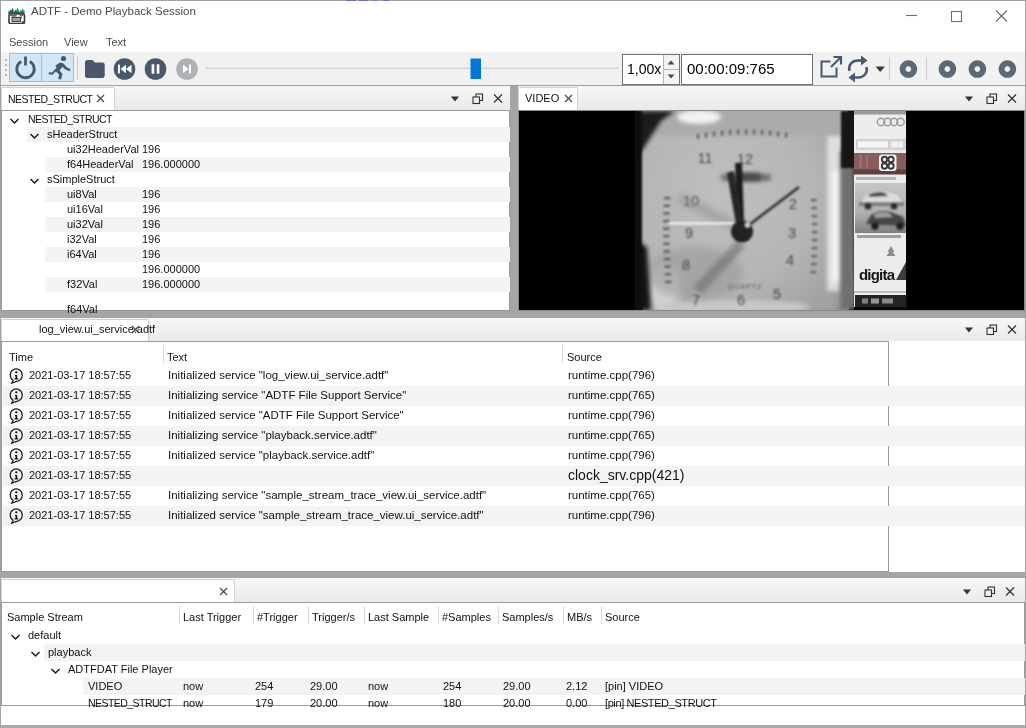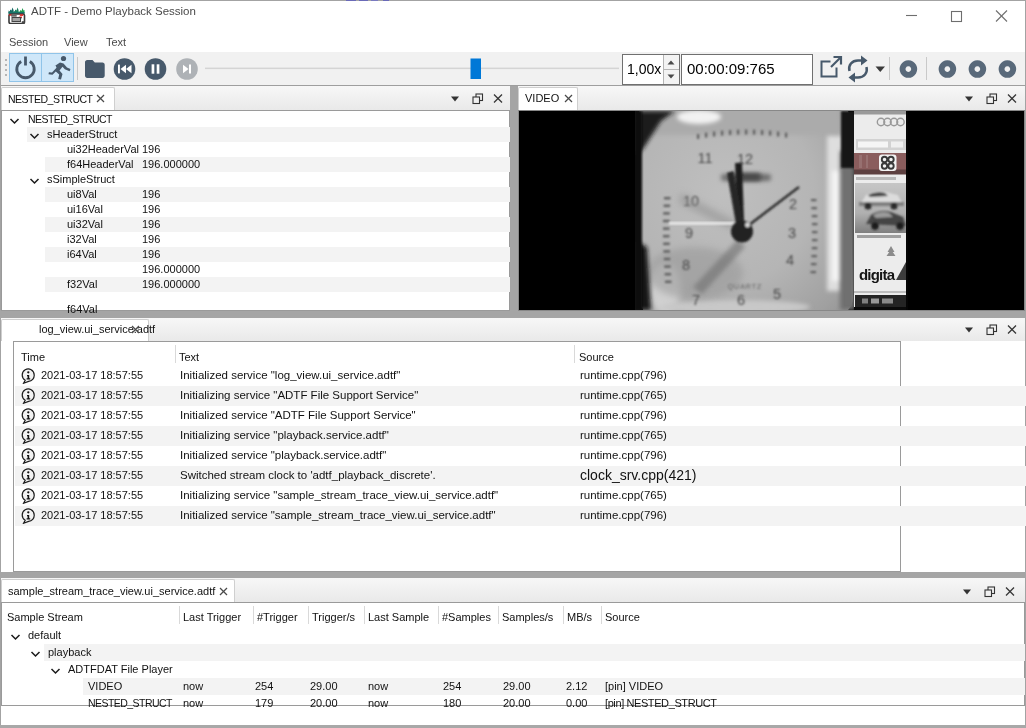--- a/index.html
+++ b/index.html
@@ -393,21 +393,21 @@
     <path d="M2 3.5 L10 3.5 L6 8.5 Z" fill="#333"></path>
     <g fill="none" stroke="#333" stroke-width="1.1">
       <rect x="27" y="1" width="6.5" height="6.5"></rect>
       <rect x="24" y="4" width="6.5" height="6.5" fill="#f0f0f0"></rect>
     </g>
     <g stroke="#333" stroke-width="1.3">
         <line x1="45" y1="1.5" x2="53" y2="9.5"></line>
         <line x1="53" y1="1.5" x2="45" y2="9.5"></line>
       </g>
   </svg>
-  <div class="content" style="left:13px;top:341px;width:888px;height:231px;" id="logc">
+  <div class="content" style="left:1px;top:341px;width:888px;height:231px;" id="logc">
     <div class="txt" style="left:7px;top:8px;">Time</div>
     <div class="txt" style="left:165px;top:8px;">Text</div>
     <div class="txt" style="left:565px;top:8px;">Source</div>
     <div class="colsep" style="left:161px;top:3px;height:18px;"></div>
     <div class="colsep" style="left:560px;top:3px;height:18px;"></div>
     <div class="altrow" style="left:1px;top:44px;width:1022px;height:20px;"></div>
     <div class="altrow" style="left:1px;top:84px;width:1022px;height:20px;"></div>
     <div class="altrow" style="left:1px;top:124px;width:1022px;height:20px;"></div>
     <div class="altrow" style="left:1px;top:164px;width:1022px;height:20px;"></div>
     <svg class="abs" style="left:7px;top:26px;" width="15" height="16" viewBox="0 0 15 16">
@@ -449,42 +449,40 @@
     </svg>
     <div class="txt" style="left:27px;top:106px;">2021-03-17 18:57:55</div>
     <div class="txt" style="left:166px;top:106px;font-size:11.5px;">Initialized service "playback.service.adtf"</div>
     <div class="txt" style="left:566px;top:106px;font-size:11.5px;">runtime.cpp(796)</div>
     <svg class="abs" style="left:7px;top:126px;" width="15" height="16" viewBox="0 0 15 16">
       <path d="M13.2 7 A 6 6 0 1 0 4.2 12.2 L2.6 15.2 L7.6 13.4 A 6 6 0 0 0 13.2 7 Z" fill="#f2f2f2" stroke="#1a1a1a" stroke-width="1.2"></path>
       <circle cx="7.3" cy="4.3" r="1.15" fill="#111"></circle>
       <path d="M6 7 L8.2 7 L8.2 10.2 L9.2 10.2 L9.2 11.4 L5.6 11.4 L5.6 10.2 L6.6 10.2 L6.6 8.2 L6 8.2 Z" fill="#111"></path>
     </svg>
     <div class="txt" style="left:27px;top:126px;">2021-03-17 18:57:55</div>
-    <div class="txt" style="left:166px;top:126px;font-size:11.5px;">Switched stream clock to 'adtf_playback_discrete'.</div>
     <div class="txt" style="left:566px;top:126px;font-size:14px;">clock_srv.cpp(421)</div>
     <svg class="abs" style="left:7px;top:146px;" width="15" height="16" viewBox="0 0 15 16">
       <path d="M13.2 7 A 6 6 0 1 0 4.2 12.2 L2.6 15.2 L7.6 13.4 A 6 6 0 0 0 13.2 7 Z" fill="#f2f2f2" stroke="#1a1a1a" stroke-width="1.2"></path>
       <circle cx="7.3" cy="4.3" r="1.15" fill="#111"></circle>
       <path d="M6 7 L8.2 7 L8.2 10.2 L9.2 10.2 L9.2 11.4 L5.6 11.4 L5.6 10.2 L6.6 10.2 L6.6 8.2 L6 8.2 Z" fill="#111"></path>
     </svg>
     <div class="txt" style="left:27px;top:146px;">2021-03-17 18:57:55</div>
     <div class="txt" style="left:166px;top:146px;font-size:11.5px;">Initializing service "sample_stream_trace_view.ui_service.adtf"</div>
     <div class="txt" style="left:566px;top:146px;font-size:11.5px;">runtime.cpp(765)</div>
     <svg class="abs" style="left:7px;top:166px;" width="15" height="16" viewBox="0 0 15 16">
       <path d="M13.2 7 A 6 6 0 1 0 4.2 12.2 L2.6 15.2 L7.6 13.4 A 6 6 0 0 0 13.2 7 Z" fill="#f2f2f2" stroke="#1a1a1a" stroke-width="1.2"></path>
       <circle cx="7.3" cy="4.3" r="1.15" fill="#111"></circle>
       <path d="M6 7 L8.2 7 L8.2 10.2 L9.2 10.2 L9.2 11.4 L5.6 11.4 L5.6 10.2 L6.6 10.2 L6.6 8.2 L6 8.2 Z" fill="#111"></path>
     </svg>
     <div class="txt" style="left:27px;top:166px;">2021-03-17 18:57:55</div>
     <div class="txt" style="left:166px;top:166px;font-size:11.5px;">Initialized service "sample_stream_trace_view.ui_service.adtf"</div>
     <div class="txt" style="left:566px;top:166px;font-size:11.5px;">runtime.cpp(796)</div>
   </div>
 
   <div class="tab" style="left:1px;top:579px;width:234px;height:23px;"></div>
-  <div class="txt" style="left:8px;top:584px;">sample_stream_trace_view.ui_service.adtf</div>
   <svg class="abs" style="left:219px;top:587px;" width="9" height="9" viewBox="0 0 9 9">
     <g stroke="#4a4a4a" stroke-width="1.3">
         <line x1="1" y1="1" x2="8" y2="8"></line>
         <line x1="8" y1="1" x2="1" y2="8"></line>
       </g>
   </svg>
   <svg class="abs" style="left:961px;top:586px;" width="58" height="12" viewBox="0 0 58 12">
     <path d="M2 3.5 L10 3.5 L6 8.5 Z" fill="#333"></path>
     <g fill="none" stroke="#333" stroke-width="1.1">
       <rect x="27" y="1" width="6.5" height="6.5"></rect>

